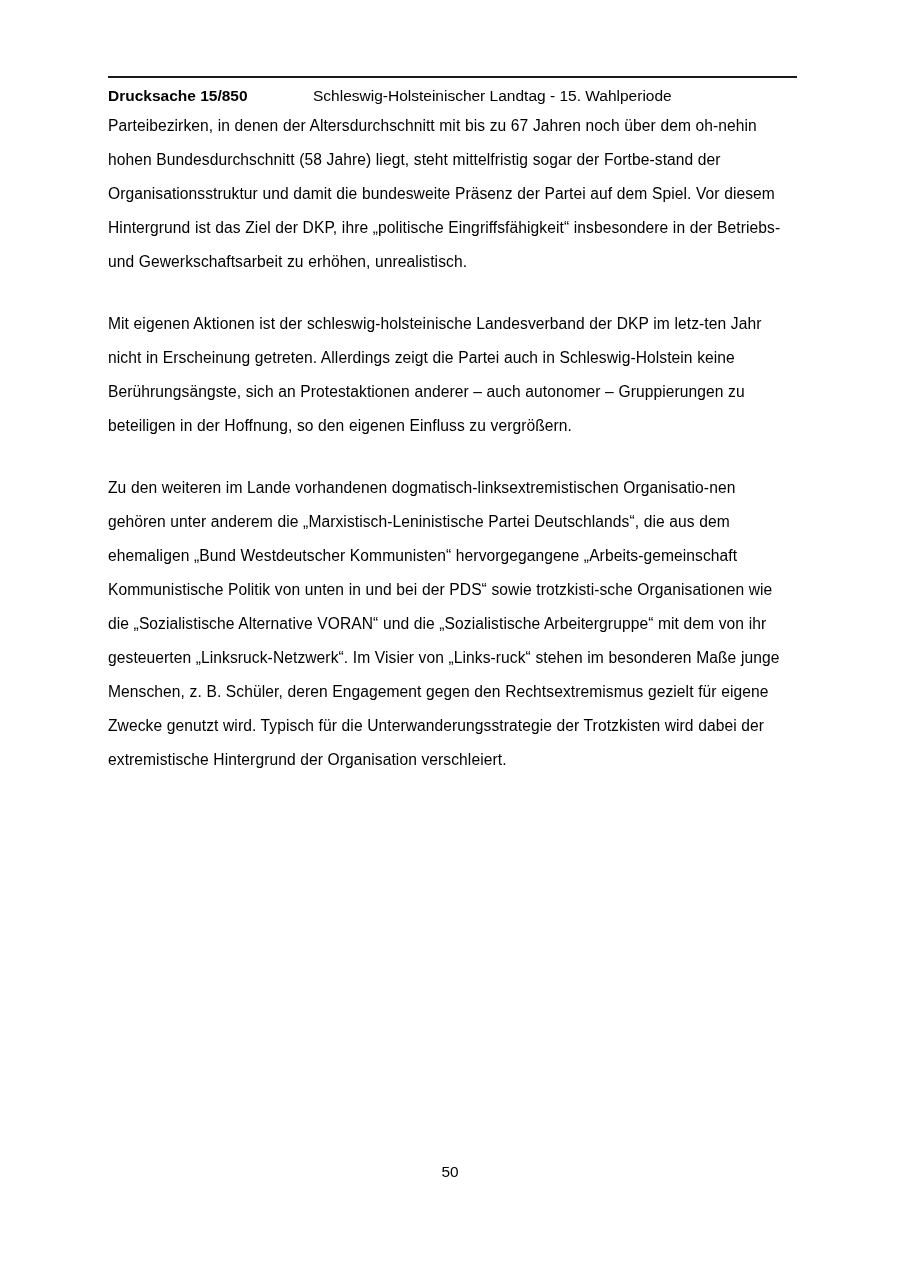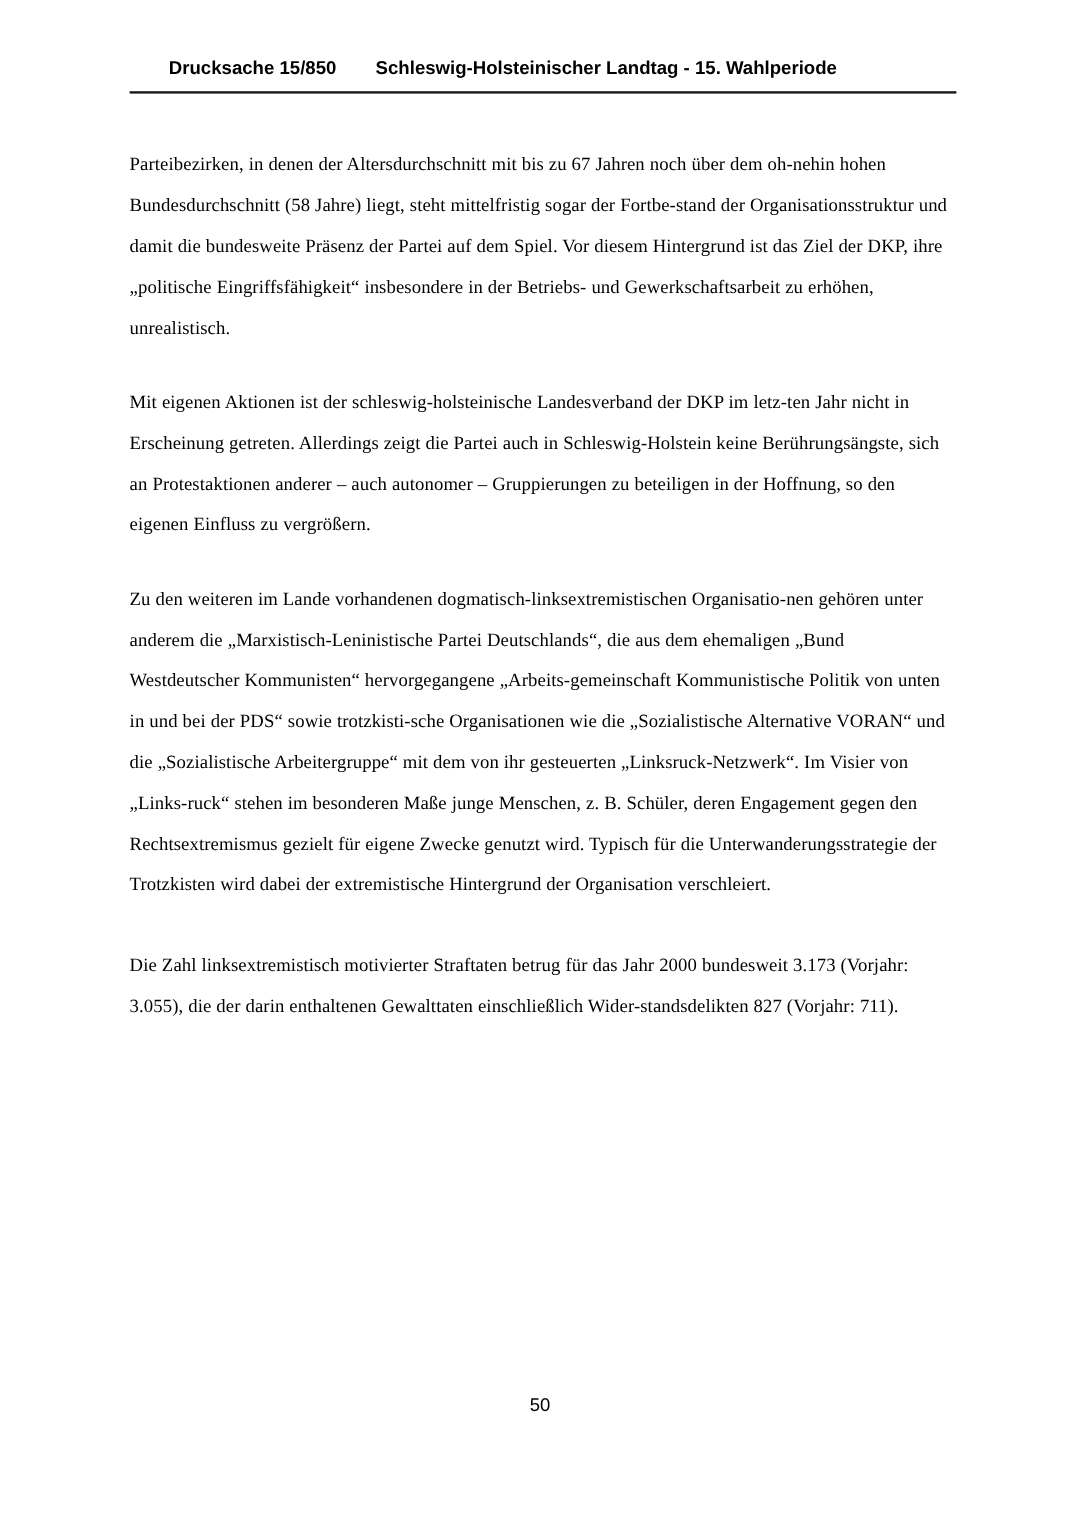--- a/index.html
+++ b/index.html
@@ -26,40 +26,39 @@
     width: 684px;
     height: 26px;
     font-size: 15.5px;
     line-height: 20px;
     white-space: nowrap;
   }
   .doc-header .drucksache {
     font-weight: bold;
     display: inline-block;
     width: 205px;
-    text-align: center;
   }
   .doc-header .landtag {
-    font-weight: bold;
+    font-weight: normal;
     display: inline-block;
+    margin-top: 38px;
   }
   .header-rule {
     position: absolute;
     left: 108px;
     top: 76px;
     width: 689px;
     height: 2.2px;
     background: #1a1a1a;
   }
   .body-text {
     position: absolute;
     left: 108px;
-    top: 121px;
+    top: 109px;
     width: 686px;
-    font-family: Liberation Serif, serif;
   }
   p.para {
     margin: 0 0 0 0;
     font-size: 15.6px;
     line-height: 34px;
     text-align: left;
     letter-spacing: 0.005em;
     word-spacing: 0.01em;
   }
   p.para + p.para {
@@ -103,20 +102,19 @@
 
   <div class="header-rule"></div>
 
   <div class="body-text">
 
     <p class="para">Parteibezirken, in denen der Altersdurchschnitt mit bis zu 67 Jahren noch über dem oh-nehin hohen Bundesdurchschnitt (58 Jahre) liegt, steht mittelfristig sogar der Fortbe-stand der Organisationsstruktur und damit die bundesweite Präsenz der Partei auf dem Spiel. Vor diesem Hintergrund ist das Ziel der DKP, ihre „politische Eingriffsfähigkeit“ insbesondere in der Betriebs- und Gewerkschaftsarbeit zu erhöhen, unrealistisch.</p>
     <p class="para">Mit eigenen Aktionen ist der schleswig-holsteinische Landesverband der DKP im letz-ten Jahr nicht in Erscheinung getreten. Allerdings zeigt die Partei auch in Schleswig-Holstein keine Berührungsängste, sich an Protestaktionen anderer – auch autonomer – Gruppierungen zu beteiligen in der Hoffnung, so den eigenen Einfluss zu vergrößern.</p>
     <p class="para">Zu den weiteren im Lande vorhandenen dogmatisch-linksextremistischen Organisatio-nen gehören unter anderem die „Marxistisch-Leninistische Partei Deutschlands“, die aus dem ehemaligen „Bund Westdeutscher Kommunisten“ hervorgegangene „Arbeits-gemeinschaft Kommunistische Politik von unten in und bei der PDS“ sowie trotzkisti-sche Organisationen wie die „Sozialistische Alternative VORAN“ und die „Sozialistische Arbeitergruppe“ mit dem von ihr gesteuerten „Linksruck-Netzwerk“. Im Visier von „Links-ruck“ stehen im besonderen Maße junge Menschen, z. B. Schüler, deren Engagement gegen den Rechtsextremismus gezielt für eigene Zwecke genutzt wird. Typisch für die Unterwanderungsstrategie der Trotzkisten wird dabei der extremistische Hintergrund der Organisation verschleiert.</p>
 
     <div class="heading-block">
-      <p class="para">Die Zahl linksextremistisch motivierter Straftaten betrug für das Jahr 2000 bundesweit 3.173 (Vorjahr: 3.055), die der darin enthaltenen Gewalttaten einschließlich Wider-standsdelikten 827 (Vorjahr: 711).</p>
     </div>
 
   </div>
 
   <div class="page-number">50</div>
 
 </div>
 
 </body></html>

